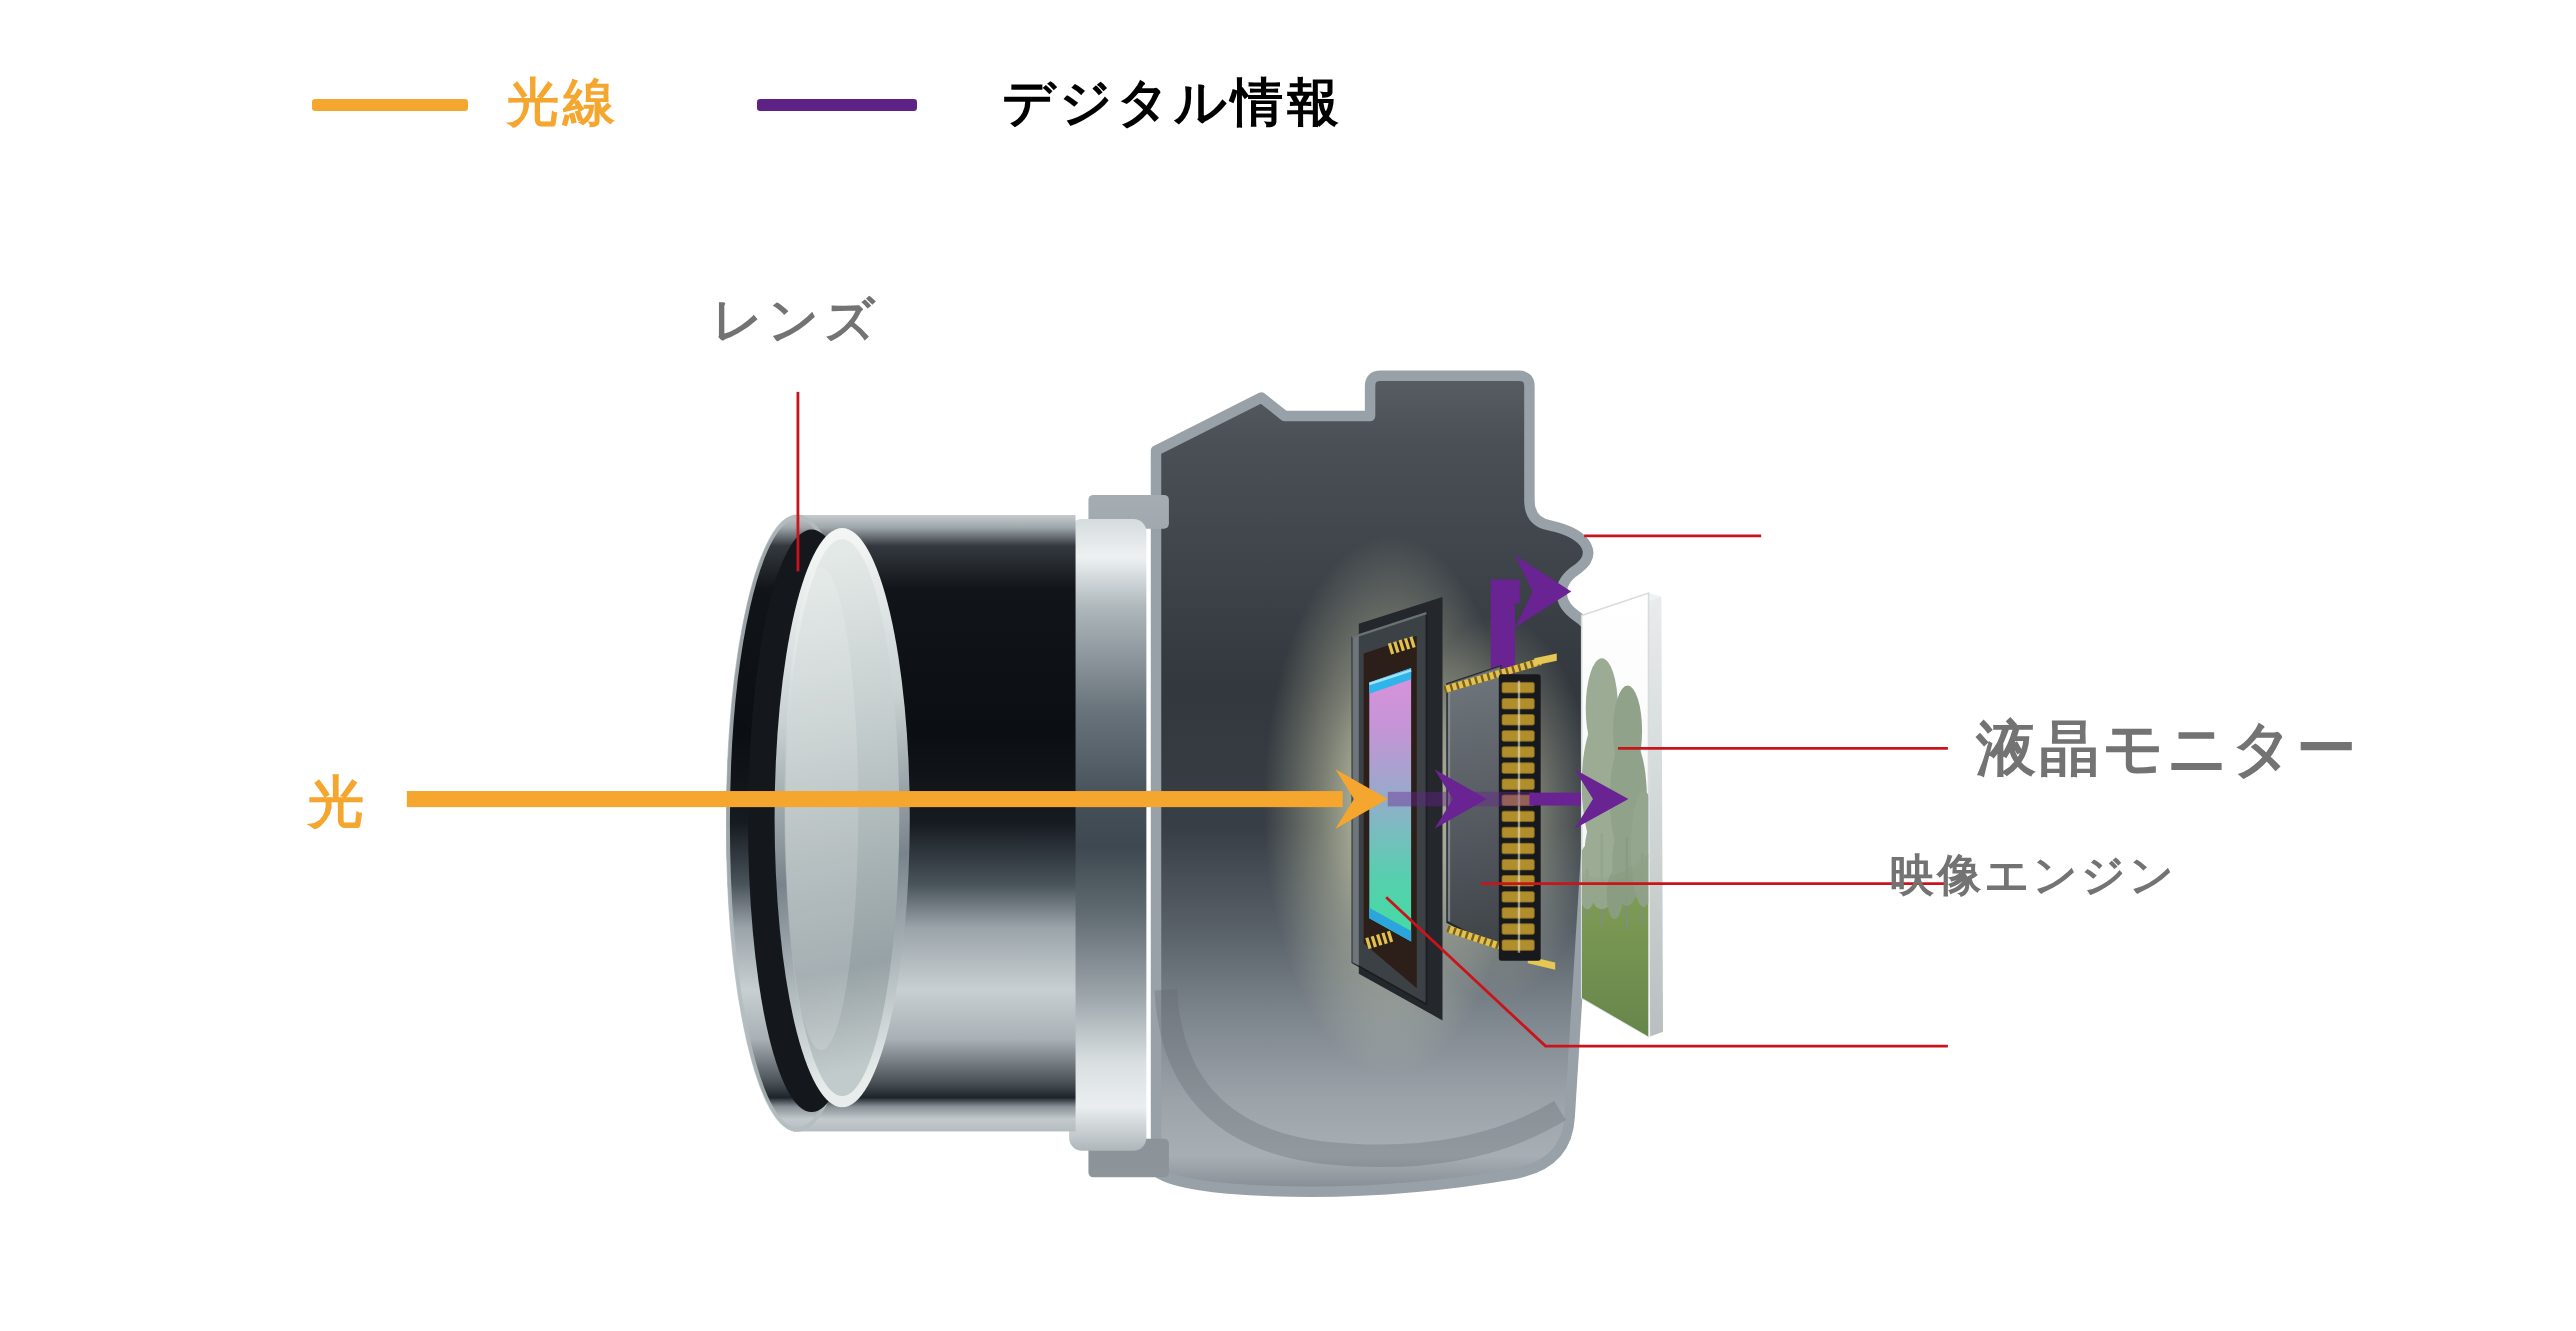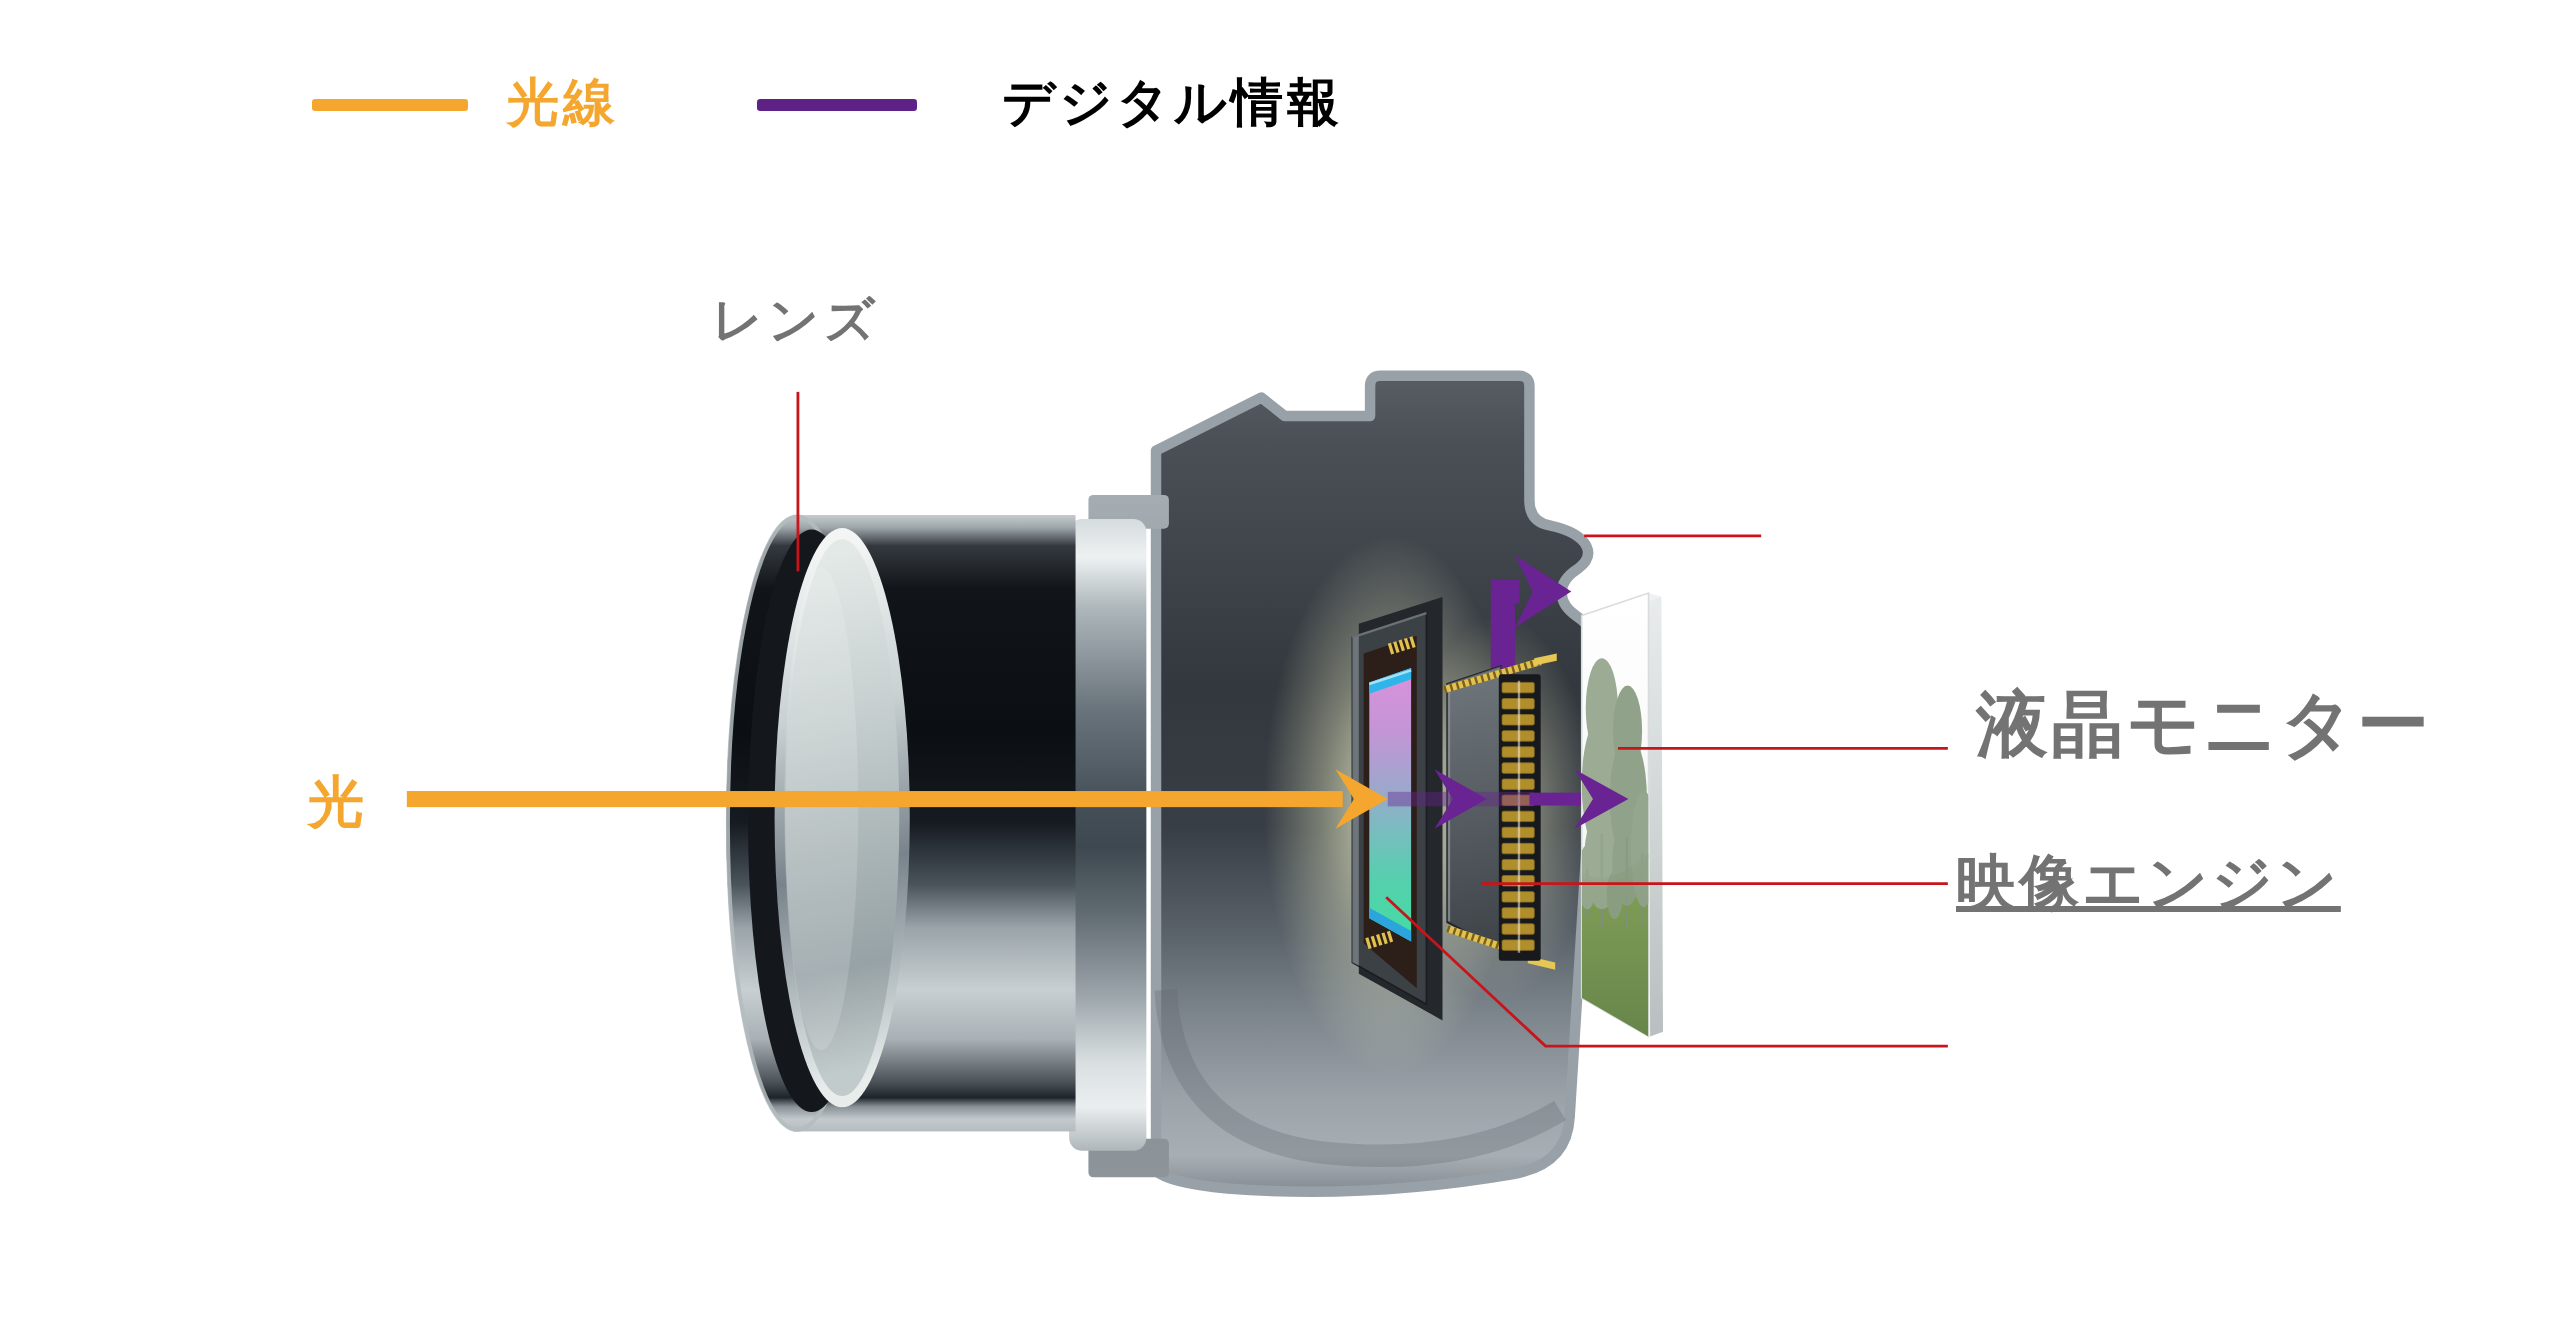--- a/index.html
+++ b/index.html
@@ -15,22 +15,22 @@
     position:absolute;
     font-weight:700;
     color:#737373;
     white-space:nowrap;
     letter-spacing:3.2px;
     line-height:1;
   }
   .lbl-lens{left:712px;top:295px;font-size:50px;letter-spacing:4.8px;}
   .lbl-light{left:308px;top:774px;font-size:56px;color:#F4A62E;}
   .lbl-evf{left:1797px;top:506px;font-size:55px;}
-  .lbl-lcd{left:1976px;top:688px;font-size:72px;}
-  .lbl-engine{left:1956px;top:853px;font-size:60px;text-decoration:underline;}
+  .lbl-lcd{left:1976px;top:719px;font-size:60px;}
+  .lbl-engine{left:1890px;top:853px;font-size:44px;}
   .lbl-sensor{left:1976px;top:1018px;font-size:56px;}
   .legend-swatch{
     position:absolute;height:12px;border-radius:3.2px;
   }
   .legend-swatch-light{left:312px;top:99px;width:156px;background:#F4A62E;}
   .legend-swatch-digital{left:757px;top:99px;width:160px;background:#5E2287;}
   .legend-label{
     position:absolute;top:76px;font-size:52px;font-weight:700;
     letter-spacing:4px;line-height:1;white-space:nowrap;
   }

